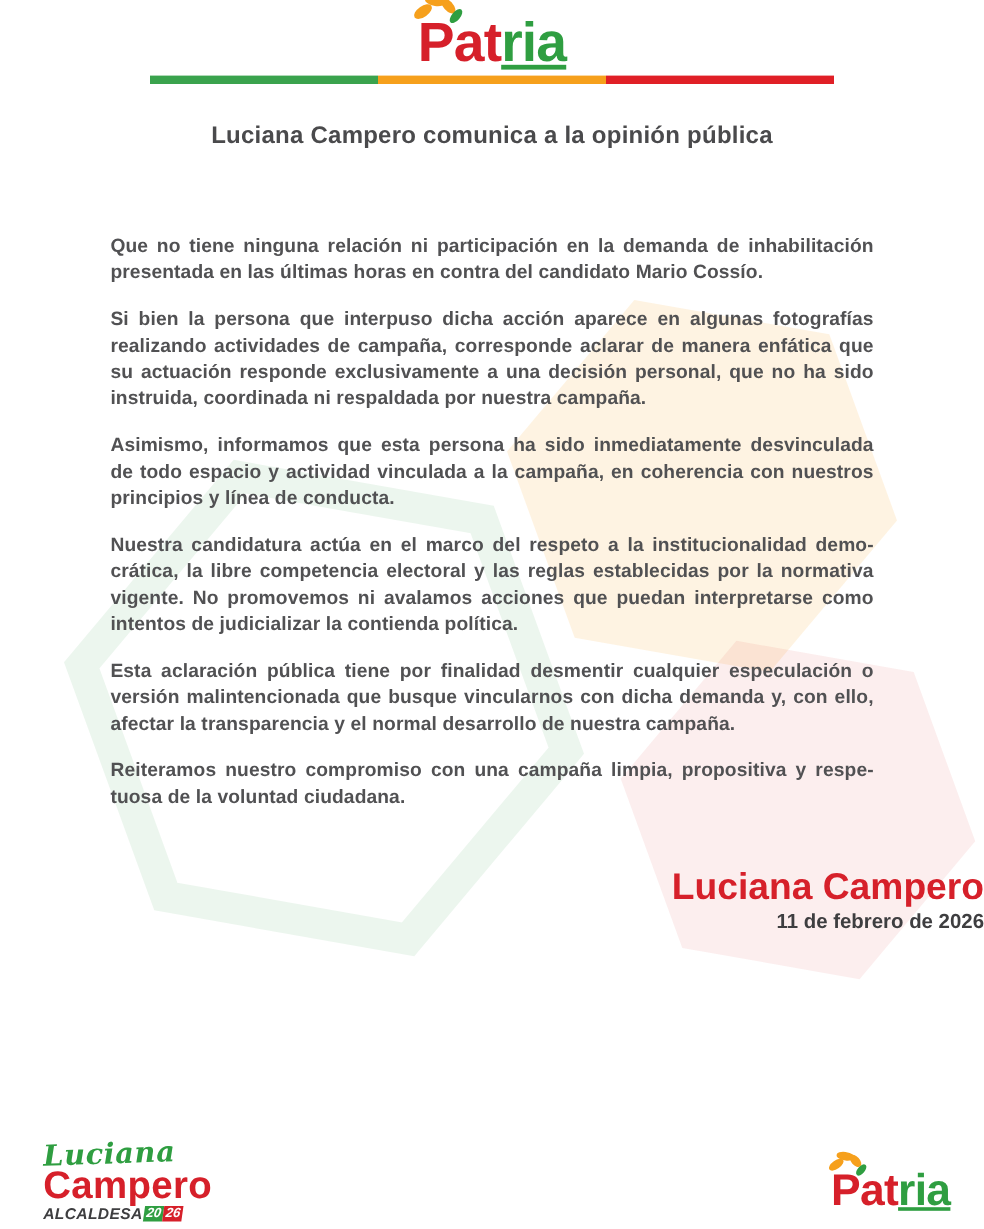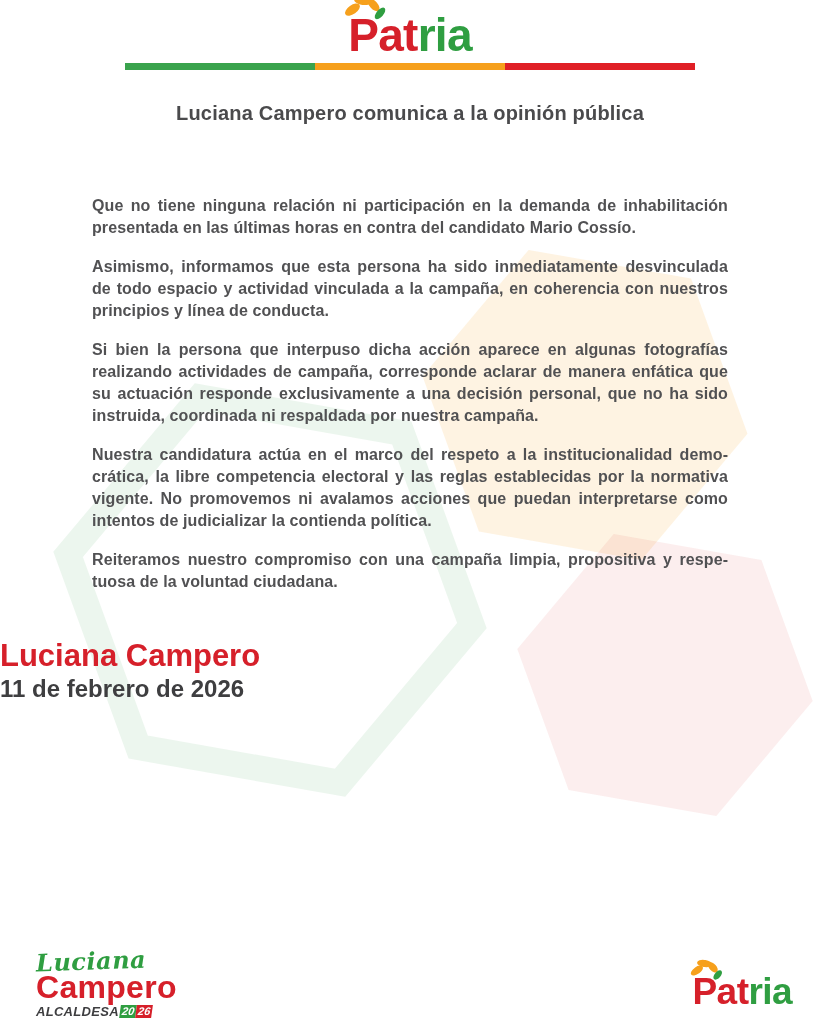--- a/index.html
+++ b/index.html
@@ -21,21 +21,21 @@
   .watermark{
     position:absolute;inset:0;width:820px;height:1024px;
     pointer-events:none;
   }
   
   .patria{
     position:relative;display:inline-block;
     font-weight:bold;letter-spacing:-0.015em;line-height:1;
   }
   .patria .lred{color:var(--red);}
-  .patria .lgreen{color:var(--green);}
+  .patria .lgreen{color:var(--green);text-decoration:underline;}
   .petals{position:absolute;left:-0.08em;top:-0.30em;width:1.1em;height:0.55em;}
   .petal{position:absolute;border-radius:50%;background:var(--orange);}
   .pt1{width:0.38em;height:0.20em;left:0;top:0.14em;transform:rotate(-35deg);}
   .pt2{width:0.40em;height:0.20em;left:0.20em;top:-0.05em;transform:rotate(8deg);}
   .pt3{width:0.33em;height:0.18em;left:0.46em;top:0.06em;transform:rotate(48deg);}
   .leafg{position:absolute;border-radius:50%;background:var(--green);
          width:0.30em;height:0.15em;left:0.62em;top:0.26em;transform:rotate(-50deg);}
   
   .header{position:relative;text-align:center;z-index:2;}
   .brand-top{margin-top:12px;font-size:46px;}
@@ -65,23 +65,23 @@
     position:relative;z-index:2;
     margin:70px 92px 16px 92px;
     color:var(--body);
     font-size:16px;font-weight:bold;
     line-height:22px;
     text-align:justify;
     letter-spacing:0.1px;
   }
   .doc-body p{margin-bottom:17px;}
   
-  .signature{position:relative;z-index:2;text-align:left;margin-top:46px;}
+  .signature{position:relative;z-index:2;text-align:right;margin-top:46px;}
   .sig-name{font-size:31px;font-weight:bold;color:var(--red);line-height:1.1;}
-  .sig-date{font-size:24px;font-weight:bold;color:var(--dark);line-height:1.2;margin-top:2px;}
+  .sig-date{font-size:17px;font-weight:bold;color:var(--dark);line-height:1.2;margin-top:2px;}
   
   .footer-left{
     position:absolute;left:36px;bottom:6px;z-index:2;line-height:1;
   }
   .fl-first{
     display:block;color:var(--green);
     font-family:"DejaVu Serif", serif;
     font-style:italic;font-weight:bold;font-size:24px;
     transform:rotate(-2deg);letter-spacing:0.5px;
   }
@@ -128,23 +128,24 @@
     <span class="div-orange"></span>
     <span class="div-red"></span>
   </div>
 
 
   <div class="subtitle">Luciana Campero comunica a la opinión pública</div>
 </div>
 
 <div class="doc-body">
   <p>Que no tiene ninguna relación ni participación en la demanda de inhabilitación presentada en las últimas horas en contra del candidato Mario Cossío.</p>
+  <p>Si bien la persona que interpuso dicha acción aparece en algunas fotografías realizando actividades de campaña, corresponde aclarar de manera enfática que su actuación responde exclusivamente a una decisión personal, que no ha sido instruida, coordinada ni respaldada por nuestra campaña.</p>
   <p>Asimismo, informamos que esta persona ha sido inmediatamente desvinculada de todo espacio y actividad vinculada a la campaña, en coherencia con nuestros principios y línea de conducta.</p>
-  <p>Si bien la persona que interpuso dicha acción aparece en algunas fotografías realizando actividades de campaña, corresponde aclarar de manera enfática que su actuación responde exclusivamente a una decisión personal, que no ha sido instruida, coordinada ni respaldada por nuestra campaña.</p>
   <p>Nuestra candidatura actúa en el marco del respeto a la institucionalidad demo­crática, la libre competencia electoral y las reglas establecidas por la normativa vigente. No promovemos ni avalamos acciones que puedan interpretarse como intentos de judicializar la contienda política.</p>
+  <p>Esta aclaración pública tiene por finalidad desmentir cualquier especulación o versión malintencionada que busque vincularnos con dicha demanda y, con ello, afectar la transparencia y el normal desarrollo de nuestra campaña.</p>
   <p>Reiteramos nuestro compromiso con una campaña limpia, propositiva y respe­tuosa de la voluntad ciudadana.</p>
 </div>
 
 <div class="signature">
   <div class="sig-name">Luciana Campero</div>
   <div class="sig-date">11 de febrero de 2026</div>
 </div>
 
 <div class="footer-left">
   <span class="fl-first">Luciana</span>

